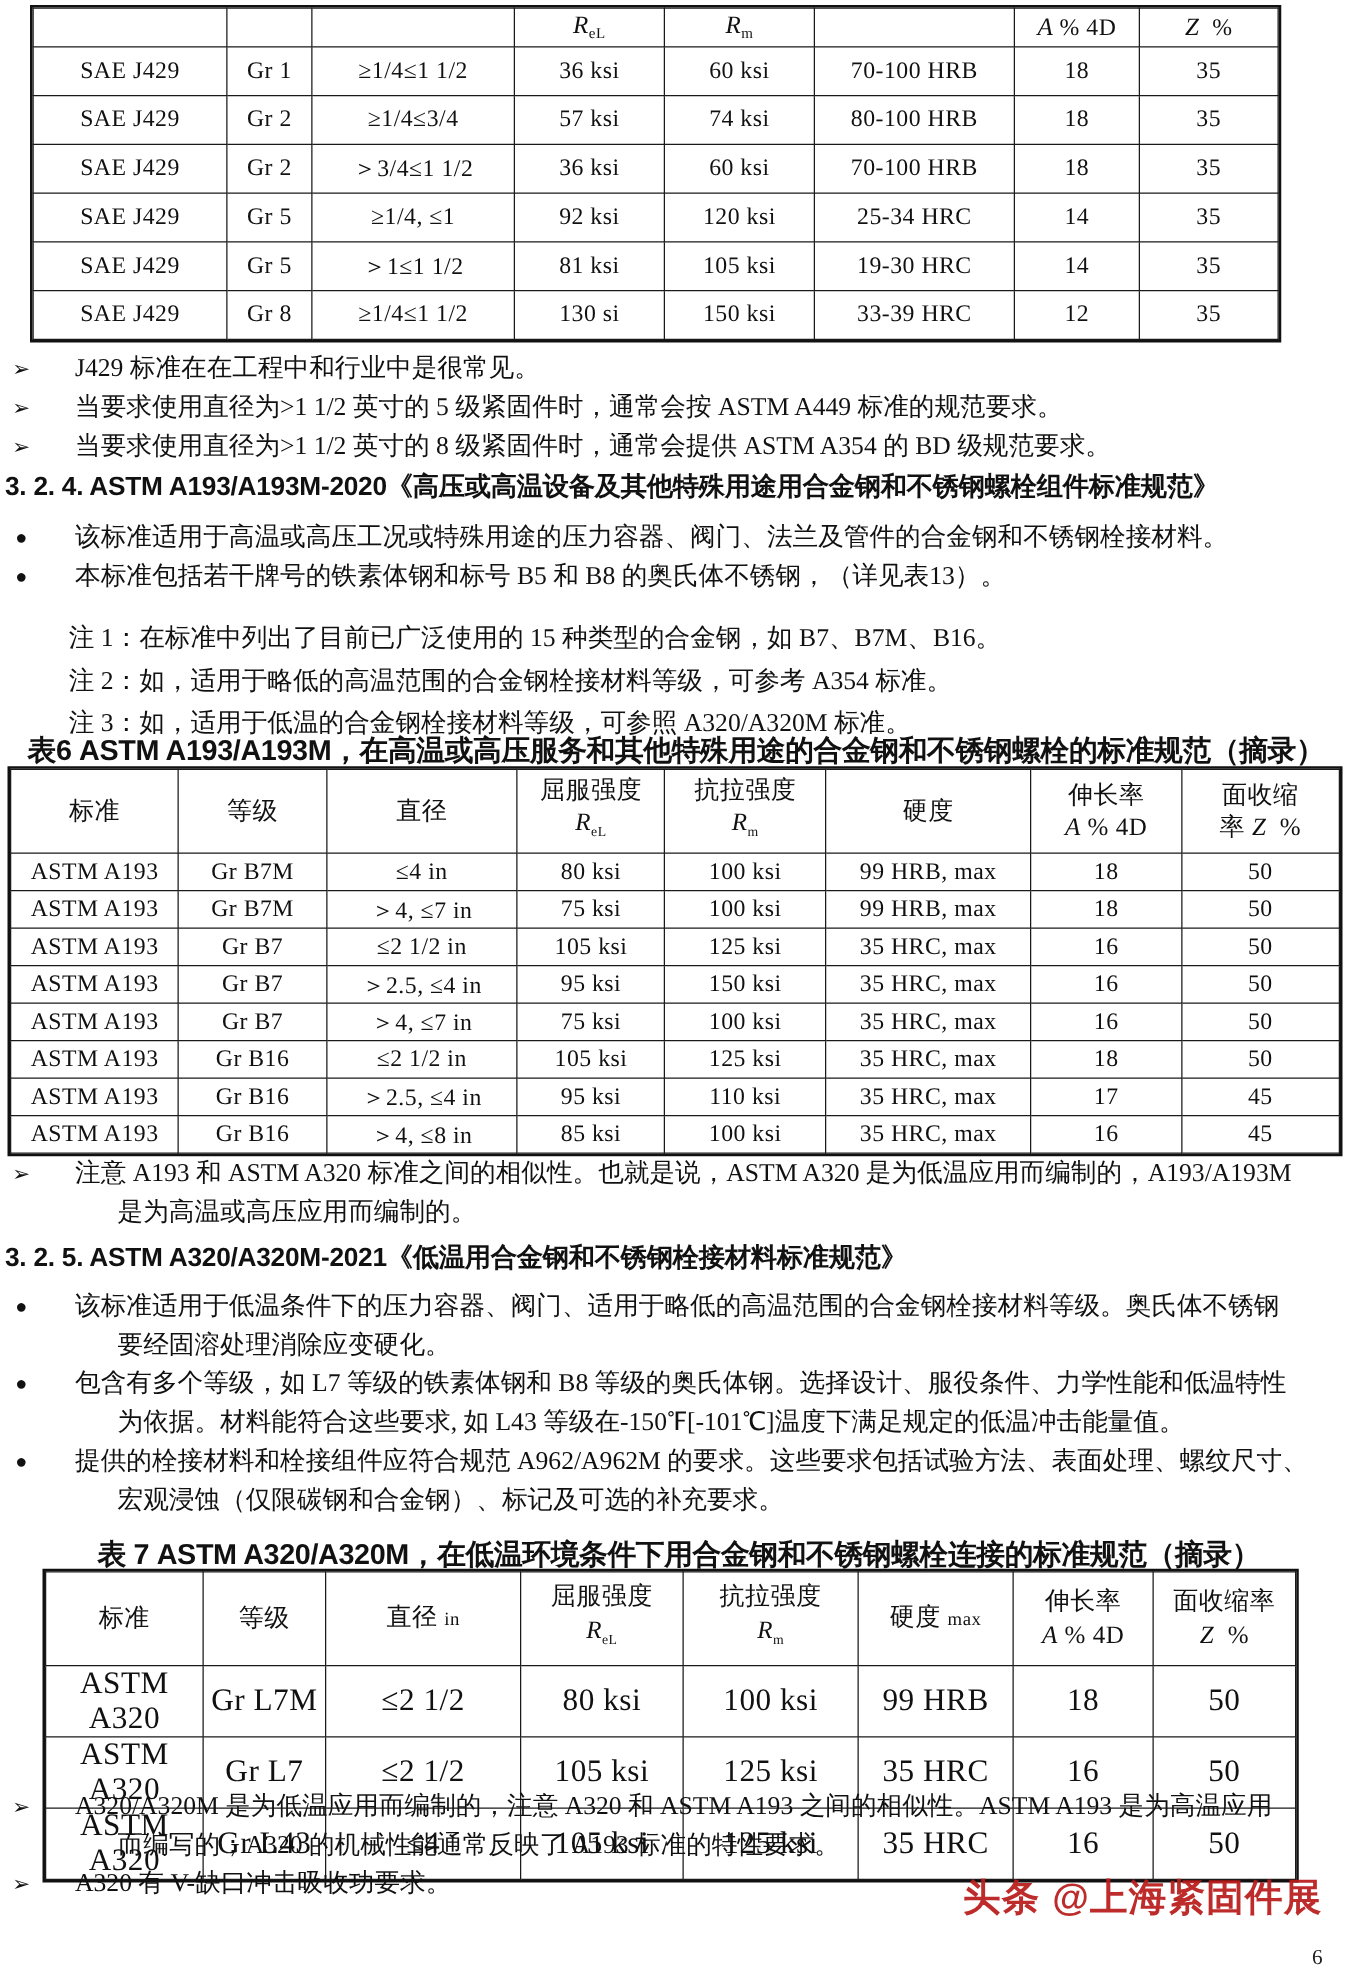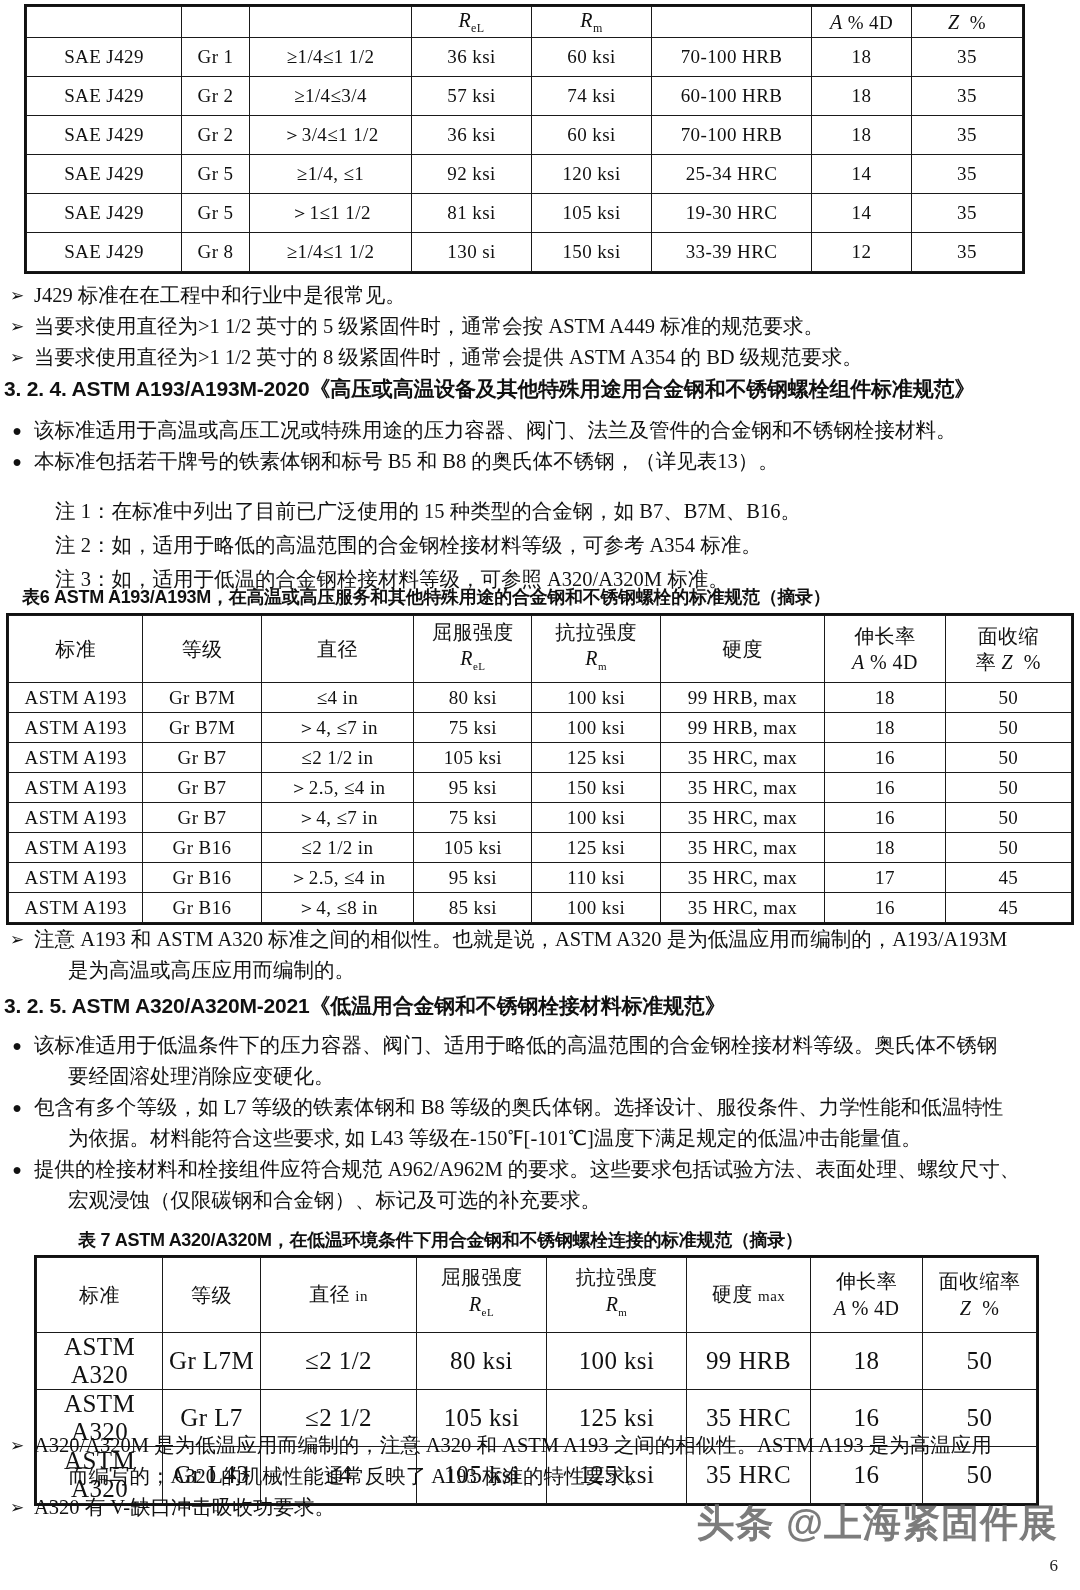--- a/index.html
+++ b/index.html
@@ -54,42 +54,42 @@
   }
   .bullet{
     width:34px;
     flex:0 0 34px;
     text-align:center;
     font-size:18px;
     line-height:31px;
   }
   .bullet.arrow{ font-size:17px; }
   .bullet.dot{ font-size:16px; }
-  .ltxt{ flex:1; padding-right:14px; }
+  .ltxt{ flex:1; padding-right:14px;margin-left:26px; }
   .hang{ padding-left:68px; }
 
   .sect-head{
     position:absolute;
     left:4px;
     font-size:21px;
     font-weight:bold;
     font-family:"Liberation Sans", sans-serif;
     letter-spacing:-0.2px;
     white-space:nowrap;
   }
   .note{
     position:absolute;
     left:55px;
     font-size:20.5px;
     line-height:31px;
     white-space:nowrap;
   }
   .tbl-caption{
     position:absolute;
-    font-size:18px;
+    font-size:23px;
     font-weight:bold;
     font-family:"Liberation Sans", sans-serif;
     white-space:nowrap;
     letter-spacing:-0.3px;
   }
 
   
   #t6-wrap{ position:absolute; left:6px; top:613px; }
   #t6{ width:1064px; }
   #t6 td{ height:29px; font-size:19px; }
@@ -104,23 +104,23 @@
   #t7 td.hcell{ height:74px; font-size:20px; line-height:27px; }
 
   .smallcaps{ font-size:15px; }
 
   
   #watermark{
     position:absolute;
     right:22px;
     top:1498px;
     font-family:"Liberation Sans", sans-serif;
-    font-size:38px;
+    font-size:30px;
     font-weight:bold;
-    color:#737373;
+    color:#b91c1c;
     letter-spacing:1px;
     white-space:nowrap;
     opacity:0.93;
   }
   #pageno{
     position:absolute;
     right:22px;
     top:1556px;
     font-size:17px;
     color:#222;
@@ -163,21 +163,21 @@
             <td>70-100 HRB</td>
             <td>18</td>
             <td>35</td>
           </tr>
           <tr>
             <td>SAE J429</td>
             <td>Gr 2</td>
             <td>≥1/4≤3/4</td>
             <td>57 ksi</td>
             <td>74 ksi</td>
-            <td>60-100 HRB</td>
+            <td>80-100 HRB</td>
             <td>18</td>
             <td>35</td>
           </tr>
           <tr>
             <td>SAE J429</td>
             <td>Gr 2</td>
             <td>＞3/4≤1 1/2</td>
             <td>36 ksi</td>
             <td>60 ksi</td>
             <td>70-100 HRB</td>

